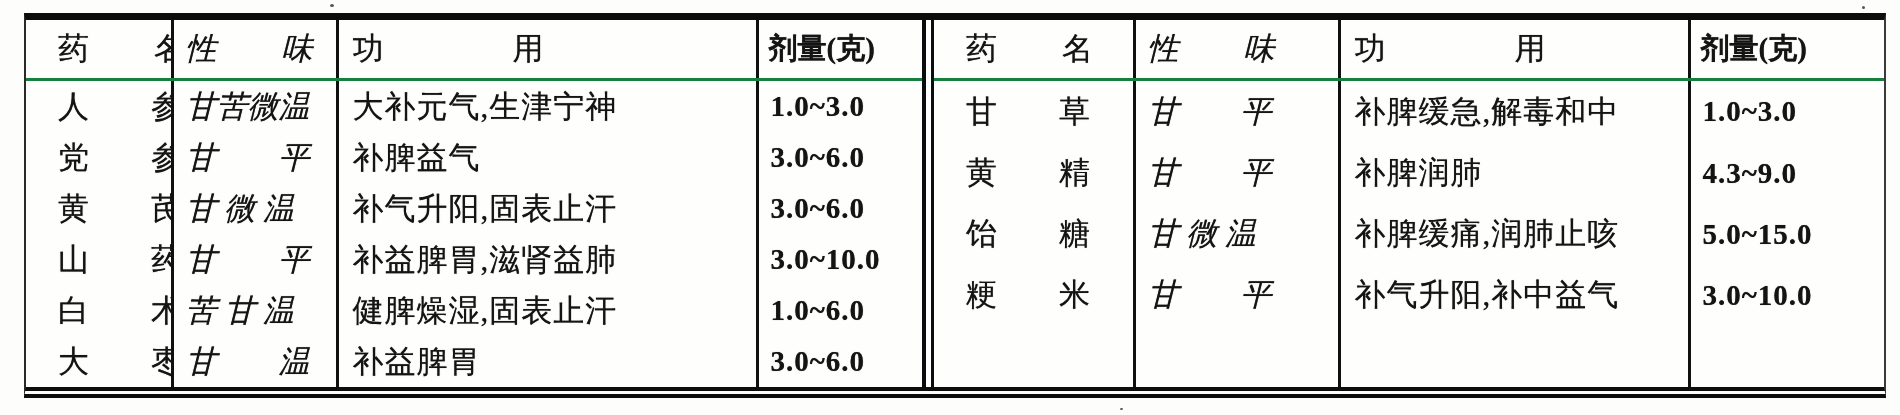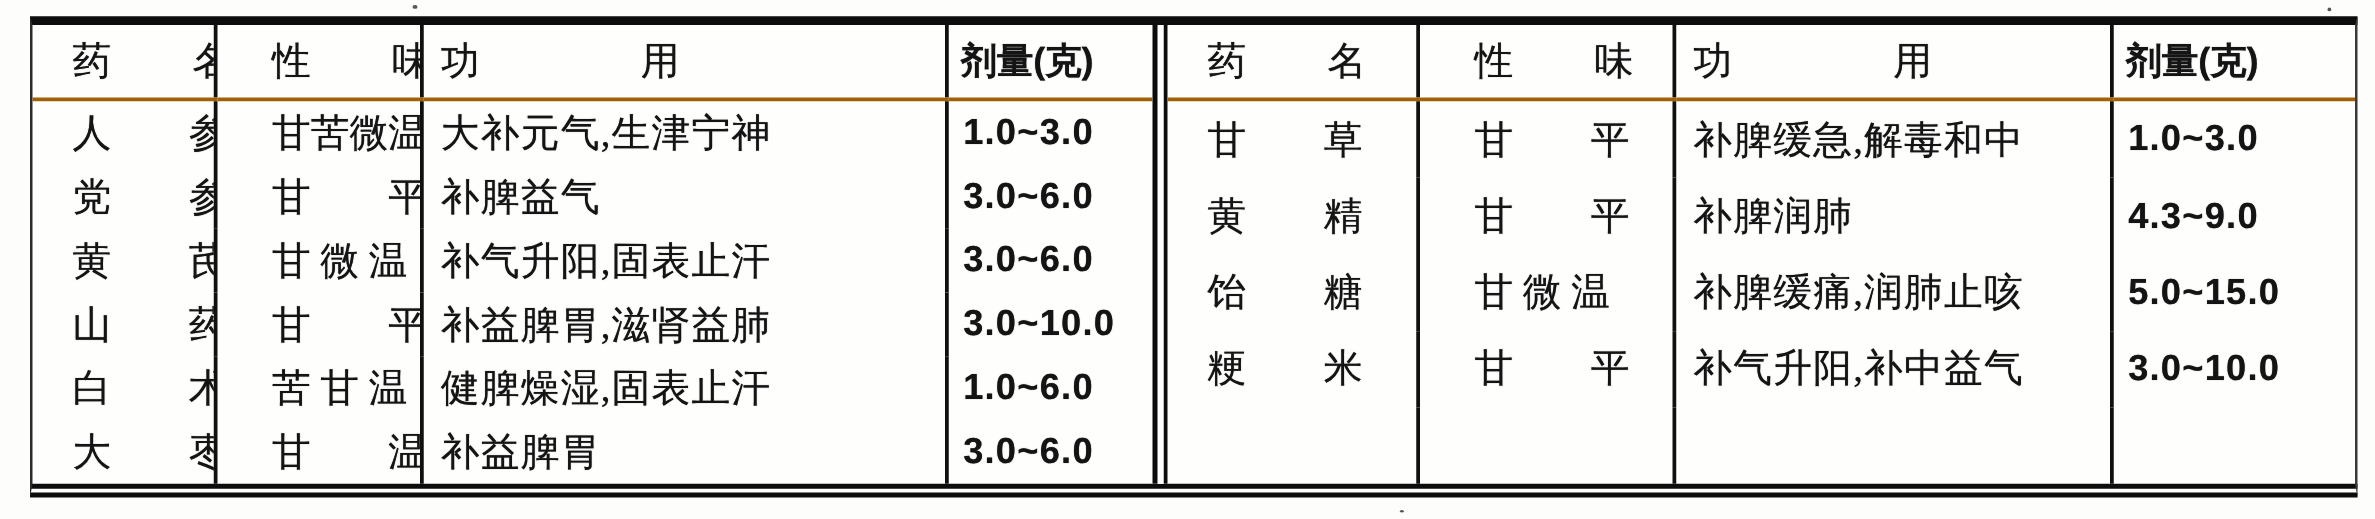--- a/index.html
+++ b/index.html
@@ -20,33 +20,33 @@
     background:#fefefd;
   }
   table{border-collapse:collapse;table-layout:fixed;}
   td,th{
     padding:0;margin:0;vertical-align:middle;
     white-space:pre;overflow:hidden;
     font-weight:normal;text-align:left;
   }
   thead th{
     height:58px;font-size:31px;
-    border-bottom:3px solid #a16207;
+    border-bottom:3px solid #15803d;
     letter-spacing:1px;
   }
   tbody td{height:51px;font-size:31px;}
   .t-left{width:896px;}
   .t-right{width:950px;}
   .col-divide{border-left:3px solid #101010;}
   .c-name{padding-left:32px;}
-  .c-nature{padding-left:44px;}
+  .c-nature{padding-left:12px;font-style:italic;}
   .c-func{padding-left:14px;letter-spacing:1px;}
   .c-dose{
     padding-left:12px;
-    font-family:Liberation Sans, sans-serif;
+    font-family:Liberation Serif, serif;
     font-weight:bold;font-size:29px;letter-spacing:1px;margin-top:16px;
   }
   .hdr-dose{padding-left:10px;letter-spacing:0;}
   .mid-divider{
     flex:0 0 5px;
     border-left:4px solid #0c0c0c;
     border-right:3px solid #0c0c0c;
     background:#fff;
   }
   .ink{text-shadow:0 0 0.7px rgba(10,10,10,0.75);}

